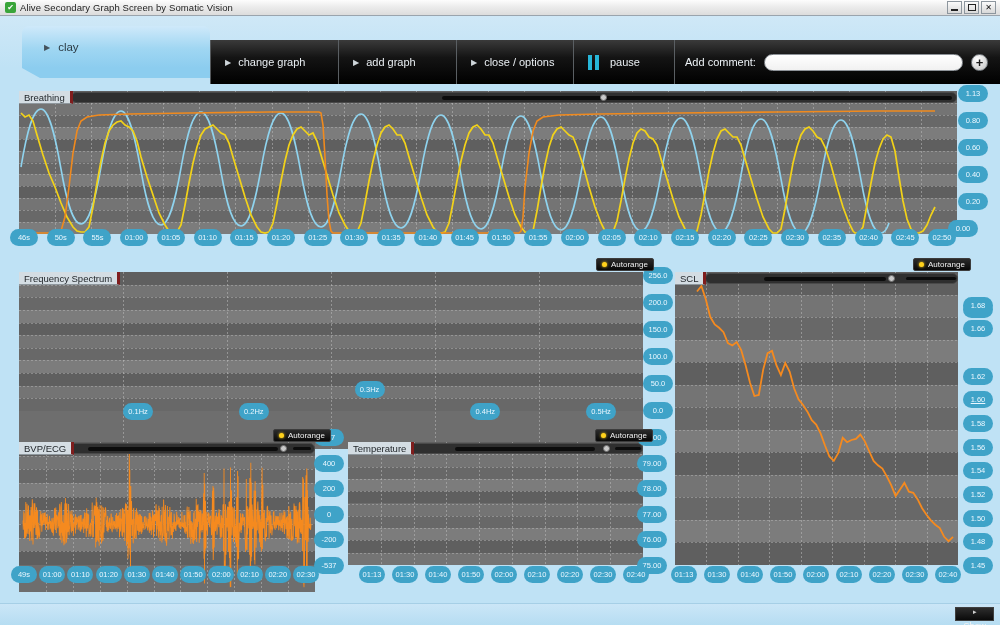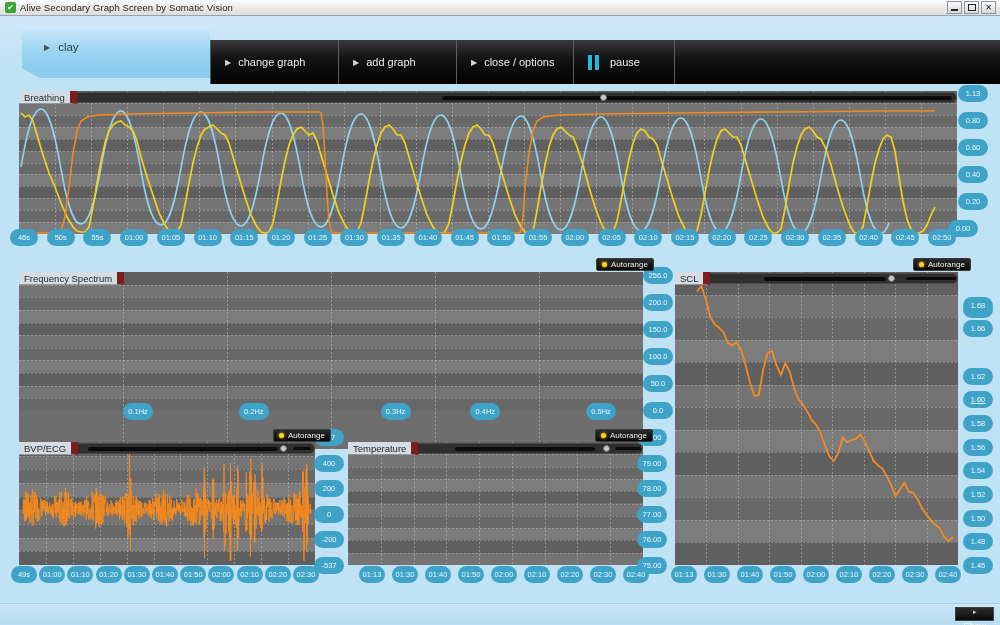--- a/index.html
+++ b/index.html
@@ -90,21 +90,21 @@
   .band{ position:absolute; left:0; right:0; }
   .vgrid{ position:absolute; top:0; bottom:0; width:1px;
     background:repeating-linear-gradient(180deg,#b9b9b9 0 2px,transparent 2px 4px); opacity:.55;}
   .hgrid{ position:absolute; left:0; right:0; height:1px;
     background:repeating-linear-gradient(90deg,#c8c8c8 0 2px,transparent 2px 4px); opacity:.40;}
 
   .plot-title{
     position:absolute; left:0; top:0; height:13px; z-index:6;
     background:#d4dde3; color:#1d2226; font-size:9.5px;
     padding:0 5px; display:flex; align-items:center;
-    border-right:7px solid #7f1d1d; border-bottom:1px solid #8e979d;
+    border-right:3px solid #7f1d1d; border-bottom:1px solid #8e979d;
   }
   .scrollstrip{
     position:absolute; top:1px; height:11px; z-index:5;
     background:#2f2f2f; border:1px solid #4a4a4a; border-radius:6px;
     display:flex; align-items:center;
   }
   .scrollstrip .bar{ position:absolute; height:4px; background:#0c0c0c; border-radius:2px;}
   .scrollstrip .knob{
     position:absolute; width:7px;height:7px;border-radius:50%;
     background:#c9c9c9; border:1px solid #707070;
@@ -183,20 +183,25 @@
       <div class="menu-item" style="width:117px">
         <span class="arr">▶</span>
         <span>close / options</span>
       </div>
       <div class="menu-item" style="width:101px">
         <span class="pause-bars">
             <i></i>
             <i></i>
           </span>
         <span>pause</span>
+      </div>
+      <div class="comment-wrap">
+        <span class="comment-label">Add comment:</span>
+        <input class="comment-input" value="" placeholder="" style="">
+        <div class="plus-btn">+</div>
       </div>
     </div>
   </div>
 
   <div class="panel" style="left:19px; top:91px; width:938px; height:143px;">
     <div class="plot">
       <div class="bands" id="bands-breathing">
           <div class="band" style="top: 0px; height: 11.9167px; background: rgb(95, 95, 95);"></div>
           <div class="band" style="top: 11.9167px; height: 11.9167px; background: rgb(116, 116, 116);"></div>
           <div class="band" style="top: 23.8333px; height: 11.9167px; background: rgb(104, 104, 104);"></div>
@@ -370,21 +375,21 @@
       </svg>
       <div class="plot-title">SCL</div>
       <div class="scrollstrip" style="left:30px; width:253px;">
         <div class="bar" style="left:58px; width:122px;"></div>
         <div class="knob" style="left:182px;"></div>
         <div class="bar" style="left:200px; width:50px; height:3px;"></div>
       </div>
     </div>
   </div>
 
-  <div class="panel" style="left:19px; top:442px; width:296px; height:123px;">
+  <div class="panel" style="left:19px; top:442px; width:296px; height:150px;">
     <div class="plot">
       <div class="bands" id="bands-bvp">
           <div class="band" style="top: 0px; height: 13.6667px; background: rgb(95, 95, 95);"></div>
           <div class="band" style="top: 13.6667px; height: 13.6667px; background: rgb(116, 116, 116);"></div>
           <div class="band" style="top: 27.3333px; height: 13.6667px; background: rgb(104, 104, 104);"></div>
           <div class="band" style="top: 41px; height: 13.6667px; background: rgb(124, 124, 124);"></div>
           <div class="band" style="top: 54.6667px; height: 13.6667px; background: rgb(95, 95, 95);"></div>
           <div class="band" style="top: 68.3333px; height: 13.6667px; background: rgb(116, 116, 116);"></div>
           <div class="band" style="top: 82px; height: 13.6667px; background: rgb(104, 104, 104);"></div>
           <div class="band" style="top: 95.6667px; height: 13.6667px; background: rgb(124, 124, 124);"></div>
@@ -502,21 +507,21 @@
         <span>Autorange</span>
       </div>
       <div class="ybub" style="left: 643px; top: 267px;">256.0</div>
       <div class="ybub" style="left: 643px; top: 294px;">200.0</div>
       <div class="ybub" style="left: 643px; top: 321px;">150.0</div>
       <div class="ybub" style="left: 643px; top: 348px;">100.0</div>
       <div class="ybub" style="left: 643px; top: 375px;">50.0</div>
       <div class="ybub" style="left: 643px; top: 402px;">0.0</div>
       <div class="xbub" style="left: 123px; top: 403px; width: 30px;">0.1Hz</div>
       <div class="xbub" style="left: 238.75px; top: 403px; width: 30px;">0.2Hz</div>
-      <div class="xbub" style="left: 354.5px; top: 403px; width: 30px; margin-left: 26px;">0.3Hz</div>
+      <div class="xbub" style="left: 354.5px; top: 381px; width: 30px;">0.3Hz</div>
       <div class="xbub" style="left: 470.25px; top: 403px; width: 30px;">0.4Hz</div>
       <div class="xbub" style="left: 586px; top: 403px; width: 30px;">0.5Hz</div>
       <div class="ybub" style="left: 963px; top: 273px; margin-top: 28px;">1.70</div>
       <div class="ybub" style="left: 963px; top: 296.667px;">1.68</div>
       <div class="ybub" style="left: 963px; top: 320.333px;">1.66</div>
       <div class="ybub" style="left: 963px; top: 344px; margin-left: 48px;">1.64</div>
       <div class="ybub" style="left: 963px; top: 367.667px;">1.62</div>
       <div class="ybub" style="left: 963px; top: 391.333px; text-decoration: underline;">1.60</div>
       <div class="ybub" style="left: 963px; top: 415px;">1.58</div>
       <div class="ybub" style="left: 963px; top: 438.667px;">1.56</div>

